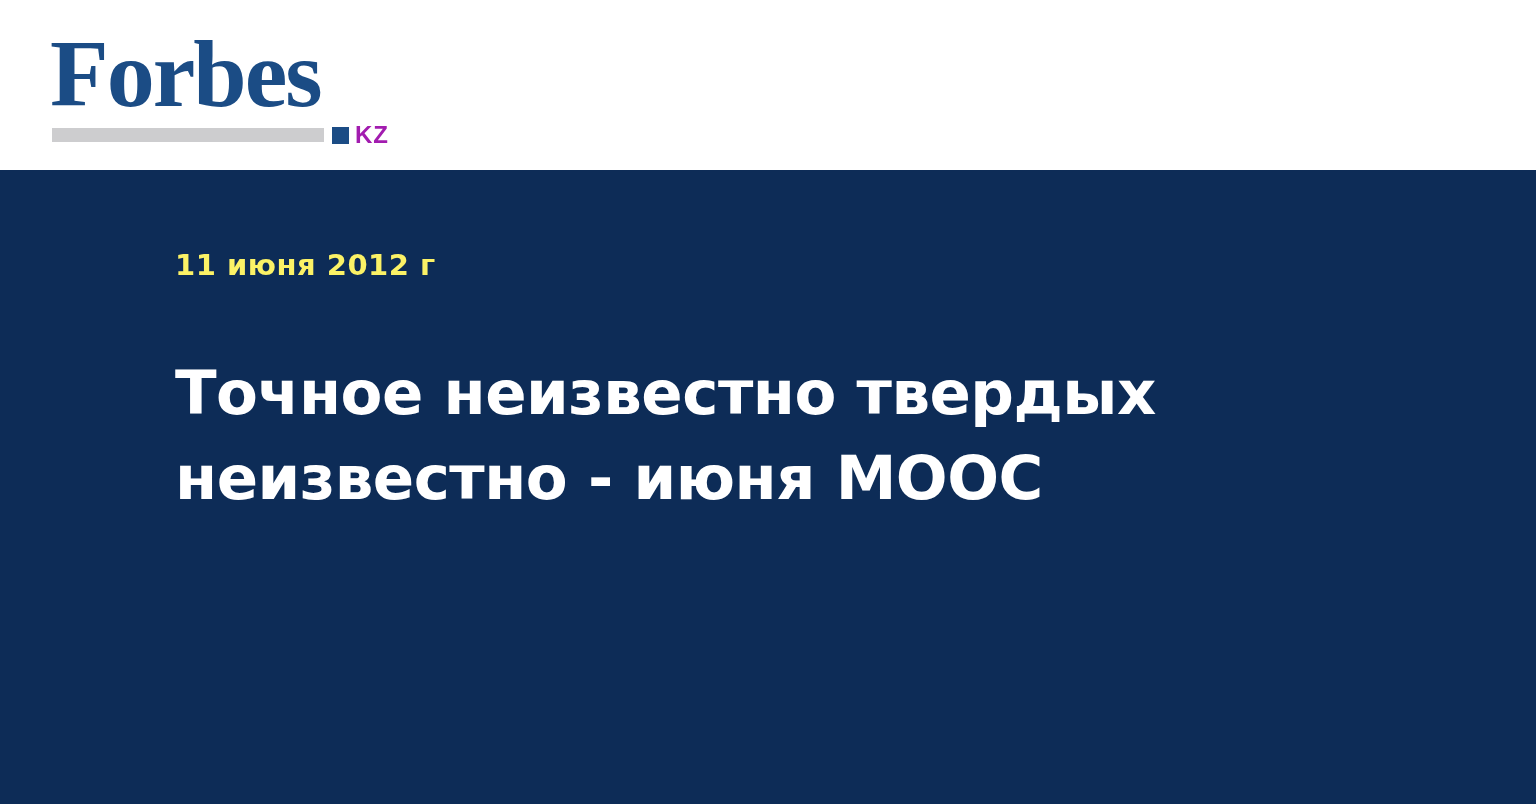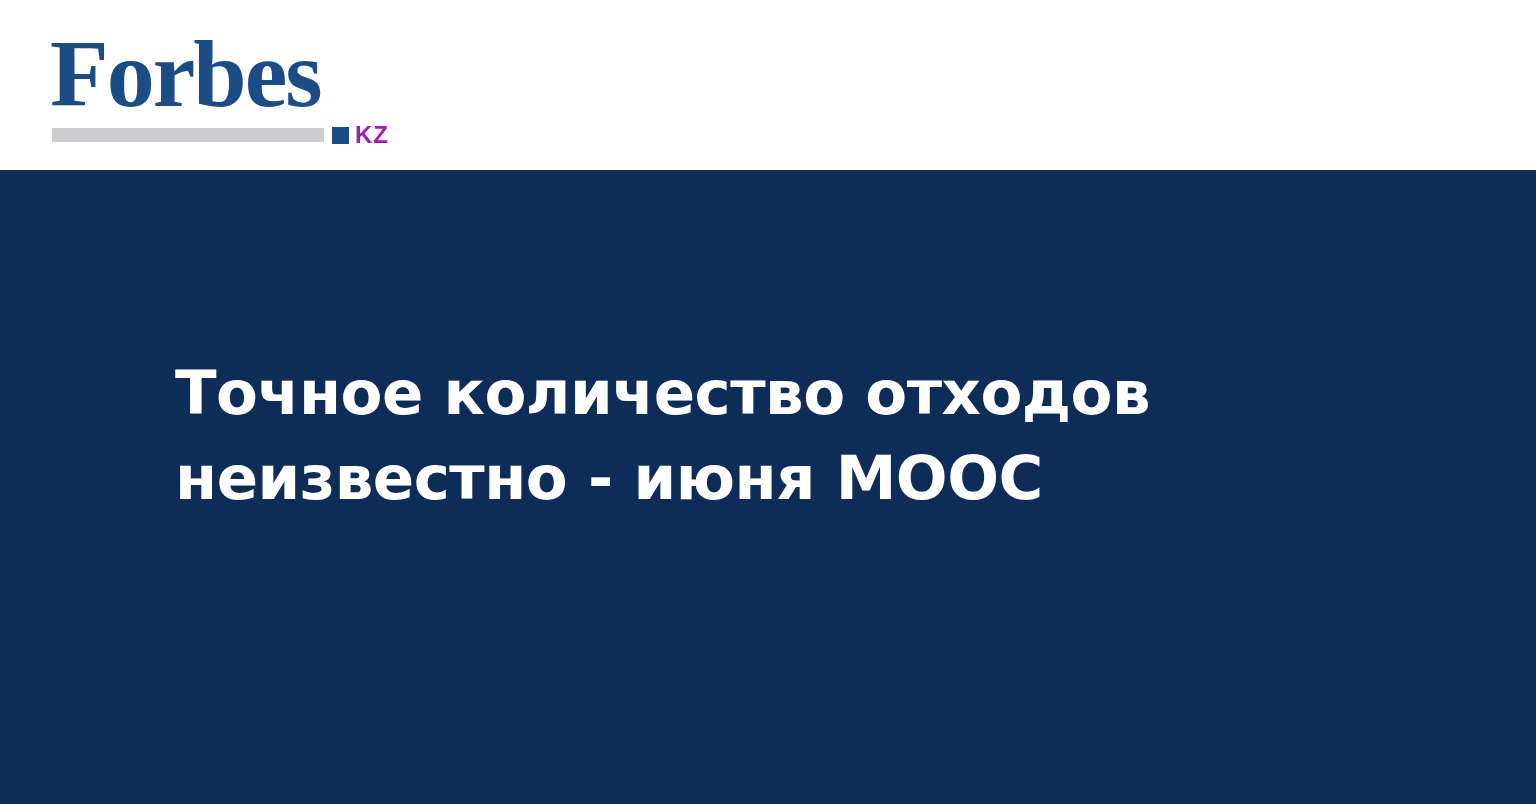--- a/index.html
+++ b/index.html
@@ -141,22 +141,23 @@
       <div class="logo-wordmark">Forbes</div>
       <div class="logo-underbar"></div>
       <div class="logo-square"></div>
       <div class="logo-kz">KZ</div>
     </div>
   </header>
 
   <section class="hero">
     <div class="hero-inner">
 
+      <div class="article-date">11 июня 2012 г</div>
 
       <h1 class="article-title">
-        <span class="tline">Точное количество отходов</span>
+        <span class="tline">Точное неизвестно твердых</span>
         <span class="tline">неизвестно - июня МООС</span>
       </h1>
 
     </div>
   </section>
 
 </div>
 
 </body></html>

